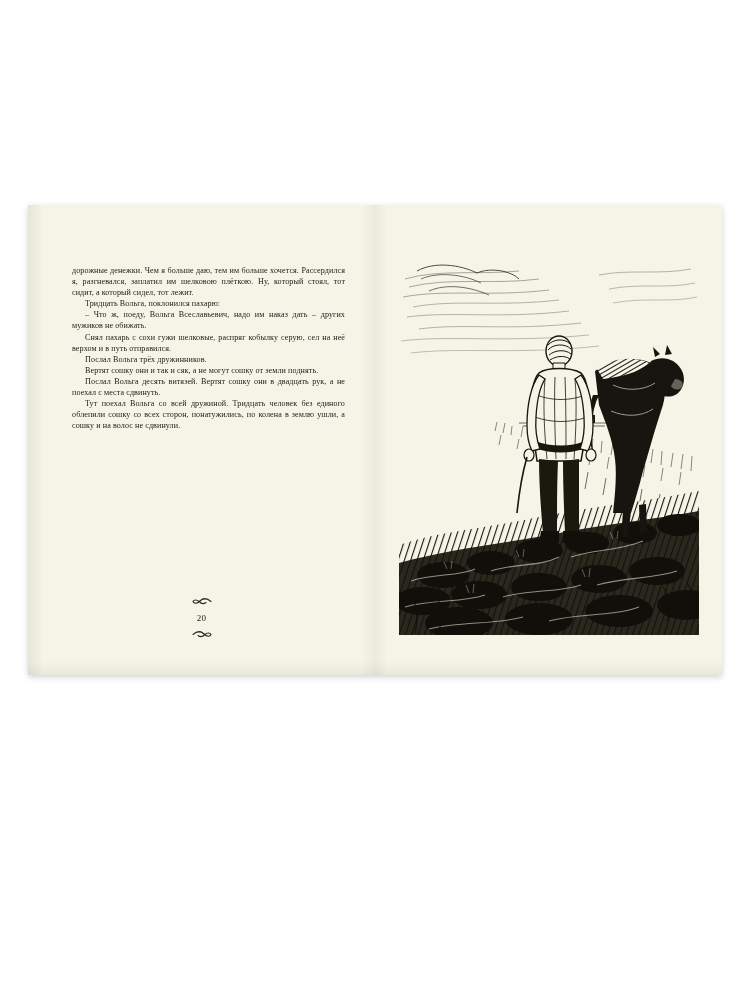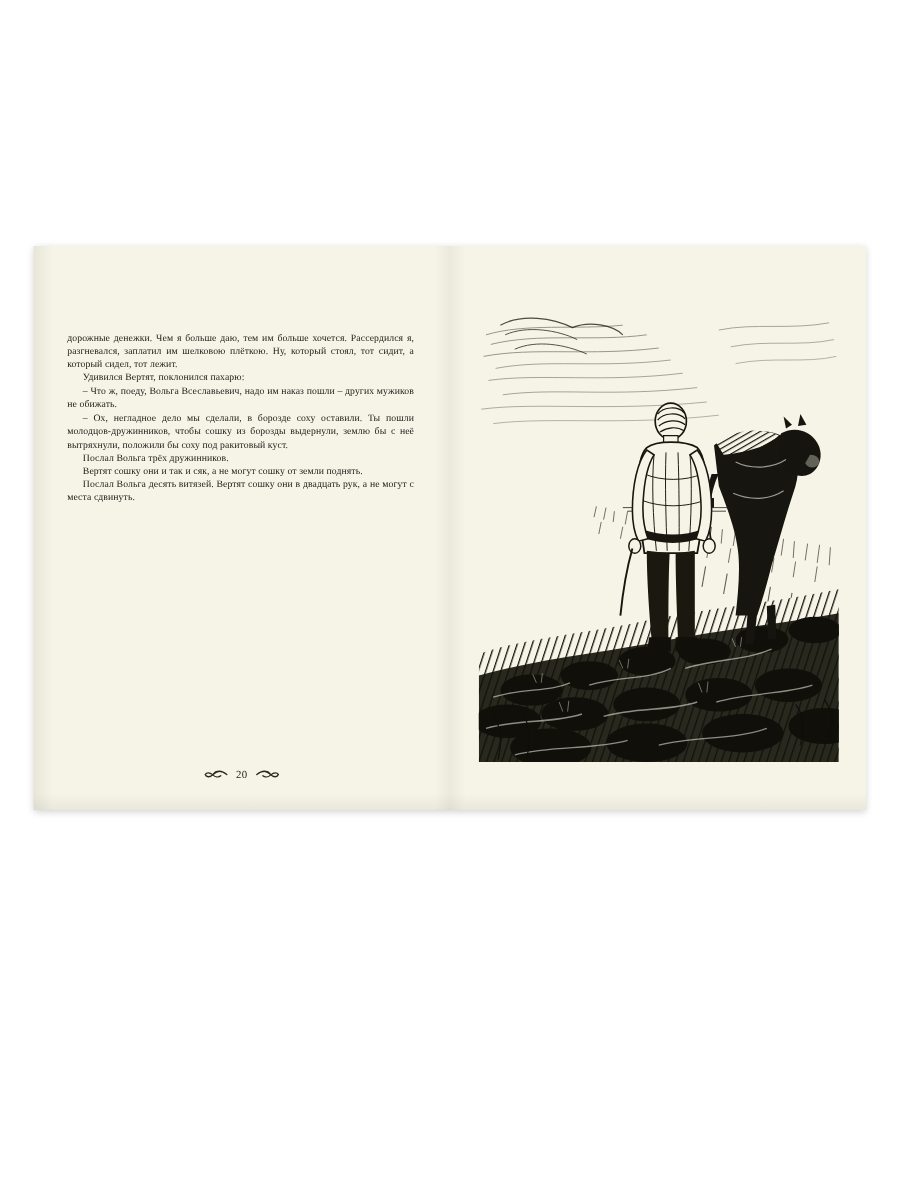--- a/index.html
+++ b/index.html
@@ -50,24 +50,24 @@
   #spread .edge-shade-bottom {
     position: absolute;
     left: 0; bottom: 0; width: 100%; height: 14px;
     background: linear-gradient(to top, rgba(0,0,0,0.05), rgba(0,0,0,0));
     pointer-events: none;
   }
 
   
   #page-left {
     position: absolute;
-    left: 0; top: 11px;
+    left: 0; top: 0;
     width: 347px; height: 470px;
     box-sizing: border-box;
-    padding: 60px 30px 20px 28px;
+    padding: 60px 30px 20px 44px;
   }
 
   .body-text {
     font-family: "Liberation Serif", serif;
     font-size: 8.1px;
     line-height: 11.1px;
     color: #1b1a16;
     text-align: justify;
     hyphens: auto;
     letter-spacing: 0.01em;
@@ -84,20 +84,21 @@
   #folio {
     position: absolute;
     left: 0;
     bottom: 36px;
     width: 347px;
     display: flex;
     align-items: center;
     justify-content: center;
     gap: 7px;
     color: #26241e;
+    flex-direction: column;
   }
   #folio .num {
     font-family: "Liberation Serif", serif;
     font-size: 9px;
     letter-spacing: 0.04em;
   }
   #folio svg { display: block; }
 
   
   #page-right {
@@ -121,26 +122,27 @@
 
 <div id="stage">
 
   <div id="spread">
 
     <div class="edge-shade-left"></div>
 
     <div id="page-left">
       <div class="body-text">
         <p class="noindent">дорожные денежки. Чем я больше даю, тем им больше хочется. Рассердился я, разгневался, заплатил им шелковою плёткою. Ну, который стоял, тот сидит, а который сидел, тот лежит.</p>
-        <p>Удивился Вертят, поклонился пахарю:</p>
-        <p>– Что ж, поеду, Вольга Всеславьевич, надо им наказ пошли – других мужиков не обижать.</p>
-        <p>– Ох, негладное дело мы сделали, в борозде соху оставили. Ты пошли молодцов-дружинников, чтобы сошку из борозды выдернули, землю бы с неё вытряхнули, положили бы соху под ракитовый куст.</p>
+        <p>Тридцать Вольга, поклонился пахарю:</p>
+        <p>– Что ж, поеду, Вольга Всеславьевич, надо им наказ дать – других мужиков не обижать.</p>
+        <p>Снял пахарь с сохи гужи шелковые, распряг кобылку серую, сел на неё верхом и в путь отправился.</p>
         <p>Послал Вольга трёх дружинников.</p>
         <p>Вертят сошку они и так и сяк, а не могут сошку от земли поднять.</p>
-        <p>Послал Вольга десять витязей. Вертят сошку они в двадцать рук, а не могут с места сдвинуть.</p>
+        <p>Послал Вольга десять витязей. Вертят сошку они в двадцать рук, а не поехал с места сдвинуть.</p>
+        <p>Тут поехал Вольга со всей дружиной. Тридцать человек без единого облепили сошку со всех сторон, понатужились, по колена в землю ушли, а сошку и на волос не сдвинули.</p>
       </div>
 
       <div id="folio">
         <span>
           <svg width="20" height="9" viewBox="0 0 20 9">
             <path d="M19 4.5 C15 1, 11 1, 8 4 C5 7, 2 7, 1 4.5 C2 2.5, 5 2.5, 7 4.5 C9 6.5, 12 7, 14 5.5" fill="none" stroke="#2a2822" stroke-width="1.1" stroke-linecap="round"></path>
             <path d="M8 4 C9 2, 11 1.5, 13 2" fill="none" stroke="#2a2822" stroke-width="0.9" stroke-linecap="round"></path>
           </svg>
         </span>
         <span class="num">20</span>

